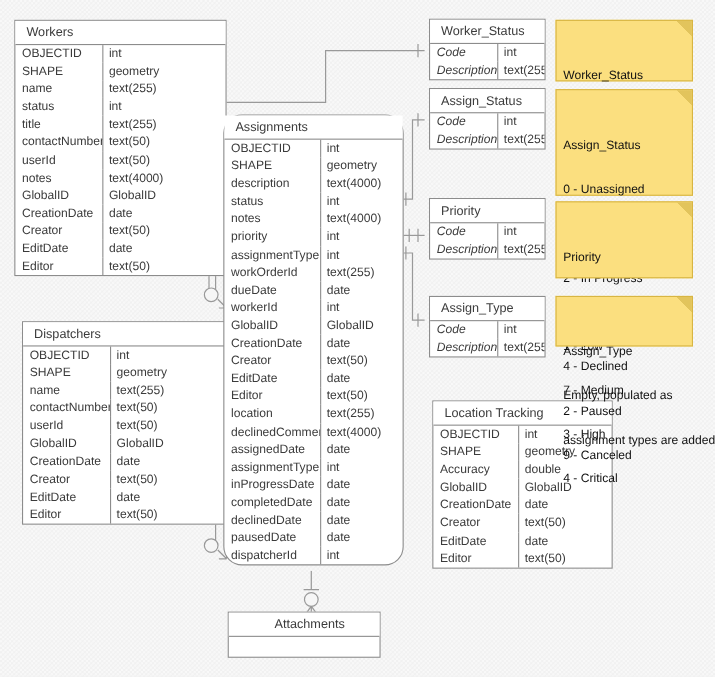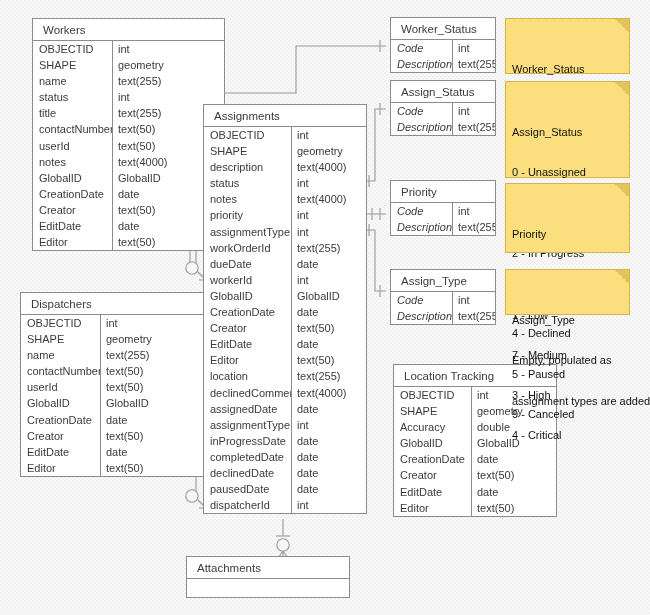--- a/index.html
+++ b/index.html
@@ -133,21 +133,21 @@
     <circle cx="192" cy="268" r="6.2" fill="#f6f6f6"></circle>
     <path d="M198,272 L206,280 M199,280 L206,280 M206,273 L206,280"></path>
   </g>
 
   <g stroke="#999999" stroke-width="1.1" fill="none">
     <circle cx="192" cy="496" r="6.2" fill="#f6f6f6"></circle>
     <path d="M198,500 L206,508 M199,508 L206,508 M206,501 L206,508"></path>
   </g>
 </svg>
 
-<div class="entity w-workers" style="left:32px;top:18px;width:193px;">
+<div class="entity w-workers" style="left:13px;top:18px;width:193px;">
   <div class="title">Workers</div>
   <div class="rows">
     <div class="row">
         <span class="fname">OBJECTID</span>
         <span class="ftype">int</span>
       </div>
     <div class="row">
         <span class="fname">SHAPE</span>
         <span class="ftype">geometry</span>
       </div>
@@ -237,21 +237,21 @@
         <span class="fname">EditDate</span>
         <span class="ftype">date</span>
       </div>
     <div class="row">
         <span class="fname">Editor</span>
         <span class="ftype">text(50)</span>
       </div>
   </div>
 </div>
 
-<div class="entity w-assign" style="left:203px;top:104px;width:164px;">
+<div class="entity w-assign" style="left:203px;top:104px;width:164px;border-radius:17px;">
   <div class="title">Assignments</div>
   <div class="rows">
     <div class="row">
         <span class="fname">OBJECTID</span>
         <span class="ftype">int</span>
       </div>
     <div class="row">
         <span class="fname">SHAPE</span>
         <span class="ftype">geometry</span>
       </div>
@@ -433,21 +433,21 @@
         <span class="fname">EditDate</span>
         <span class="ftype">date</span>
       </div>
     <div class="row">
         <span class="fname">Editor</span>
         <span class="ftype">text(50)</span>
       </div>
   </div>
 </div>
 
-<div class="entity" style="left:186px;top:556px;width:164px;">
+<div class="entity" style="left:207px;top:556px;width:139px;text-align:center;">
   <div class="title">Attachments</div>
   <div class="rows">
     <div class="row empty">
         <span class="ftype"></span>
       </div>
   </div>
 </div>
 
 <div class="note" style="left:505px;top:18px;width:125px;height:56px;">
   <span class="fold"></span>
@@ -458,21 +458,21 @@
 </div>
 
 <div class="note" style="left:505px;top:81px;width:125px;height:97px;">
   <span class="fold"></span>
   <span class="nline">Assign_Status</span>
   <span class="nline">0 - Unassigned</span>
   <span class="nline">1 - Assigned</span>
   <span class="nline">2 - In Progress</span>
   <span class="nline">3 - Completed</span>
   <span class="nline">4 - Declined</span>
-  <span class="nline">5 - Paused</span>
+  <span class="nline">2 - Paused</span>
   <span class="nline">9 - Canceled</span>
 </div>
 
 <div class="note" style="left:505px;top:183px;width:125px;height:70px;">
   <span class="fold"></span>
   <span class="nline">Priority</span>
   <span class="nline">0 - None</span>
   <span class="nline">1 - Low</span>
   <span class="nline">7 - Medium</span>
   <span class="nline">3 - High</span>

